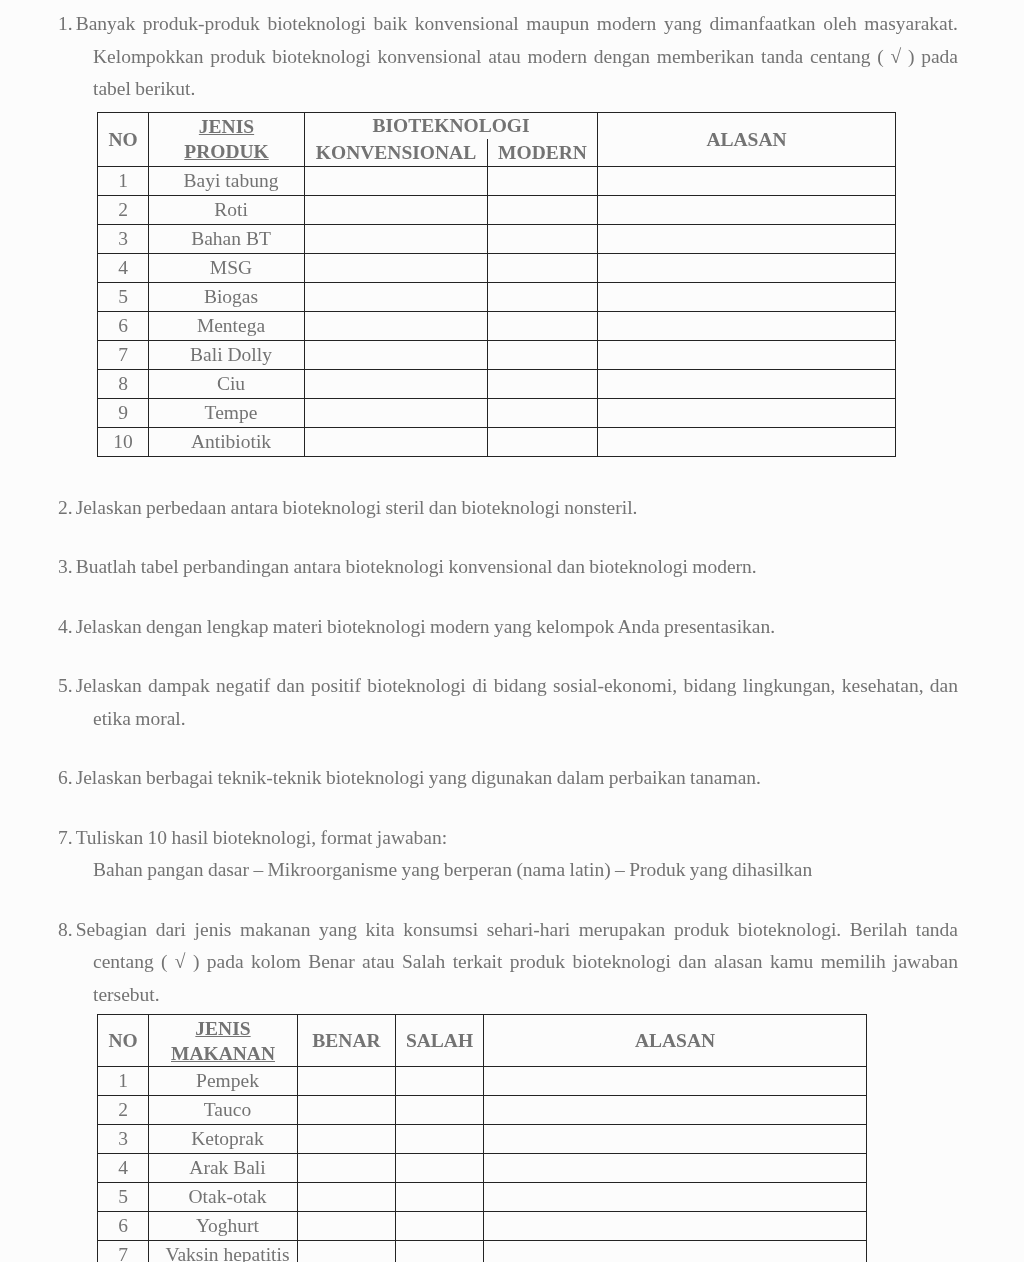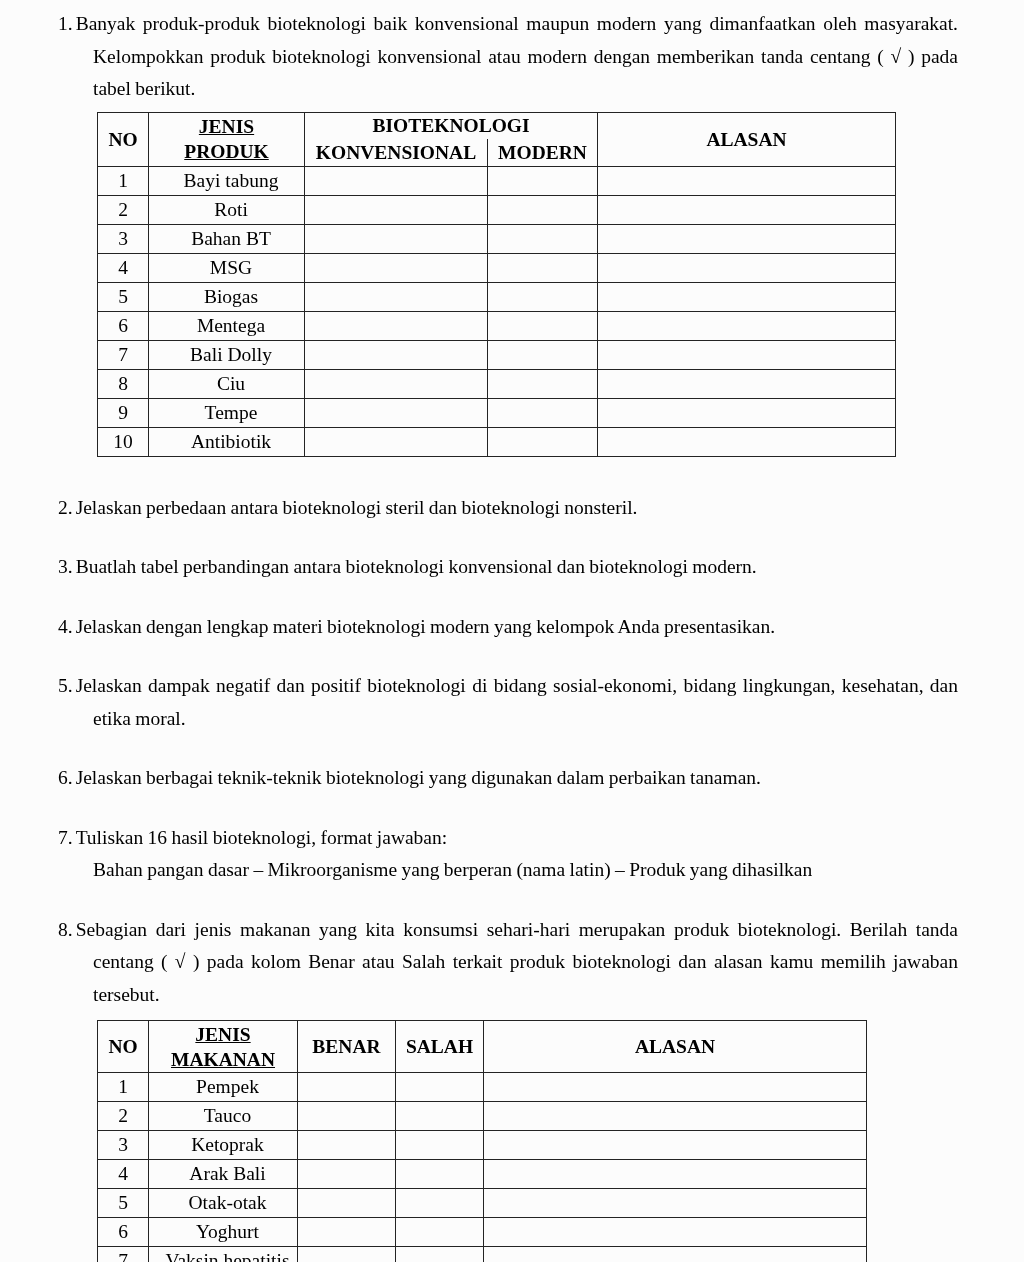--- a/index.html
+++ b/index.html
@@ -2,39 +2,39 @@
 <html><head>
 <meta charset="utf-8">
 <style>
   html, body { margin: 0; padding: 0; background: #ffffff; }
   .page {
     position: relative;
     width: 1024px;
     height: 1262px;
     overflow: hidden;
     background: #fcfcfc;
-    color: #000000;
+    color: #737373;
     font-family: "Liberation Serif", serif;
     font-size: 19.5px;
     line-height: 32.5px;
     box-sizing: border-box;
     padding: 8px 66px 0 58px;
   }
   
   .q {
     text-align: justify;
     padding-left: 35px;
     text-indent: -35px;
     margin: 0 0 27px 0;
     word-spacing: -0.5px;
   }
   .q .qsub { display: block; text-indent: 0; }
   .q1 { margin-bottom: 0; }
   .q5 { }
-  .q8 { margin-top: 6px; margin-bottom: 13px; }
+  .q8 { margin-top: 6px; margin-bottom: 7px; }
   .qno { padding-right: 3px; }
 
   
   table.wtab {
     border-collapse: collapse;
     table-layout: fixed;
     text-align: left;
   }
   #table1 { margin: 6px 0 35px 39px; width: 798px; }
   #table2 { margin: -4px 0 0 39px; width: 769px; }
@@ -185,21 +185,21 @@
 
   <div class="q q5">
     <span class="qno">5.</span><span>Jelaskan dampak negatif dan positif bioteknologi di bidang sosial-ekonomi, bidang lingkungan, kesehatan, dan etika moral.</span>
   </div>
 
   <div class="q q6">
     <span class="qno">6.</span><span>Jelaskan berbagai teknik-teknik bioteknologi yang digunakan dalam perbaikan tanaman.</span>
   </div>
 
   <div class="q q7">
-    <span class="qno">7.</span><span>Tuliskan 16 hasil bioteknologi, format jawaban:</span>
+    <span class="qno">7.</span><span>Tuliskan 10 hasil bioteknologi, format jawaban:</span>
     <span class="qsub">Bahan pangan dasar – Mikroorganisme yang berperan (nama latin) – Produk yang dihasilkan</span>
   </div>
 
   <div class="q q8">
     <span class="qno">8.</span><span>Sebagian dari jenis makanan yang kita konsumsi sehari-hari merupakan produk bioteknologi. Berilah tanda centang ( √ ) pada kolom Benar atau Salah terkait produk bioteknologi dan alasan kamu memilih jawaban tersebut.</span>
   </div>
 
   <table class="wtab" id="table2">
     <colgroup>
       <col style="width:51px">

